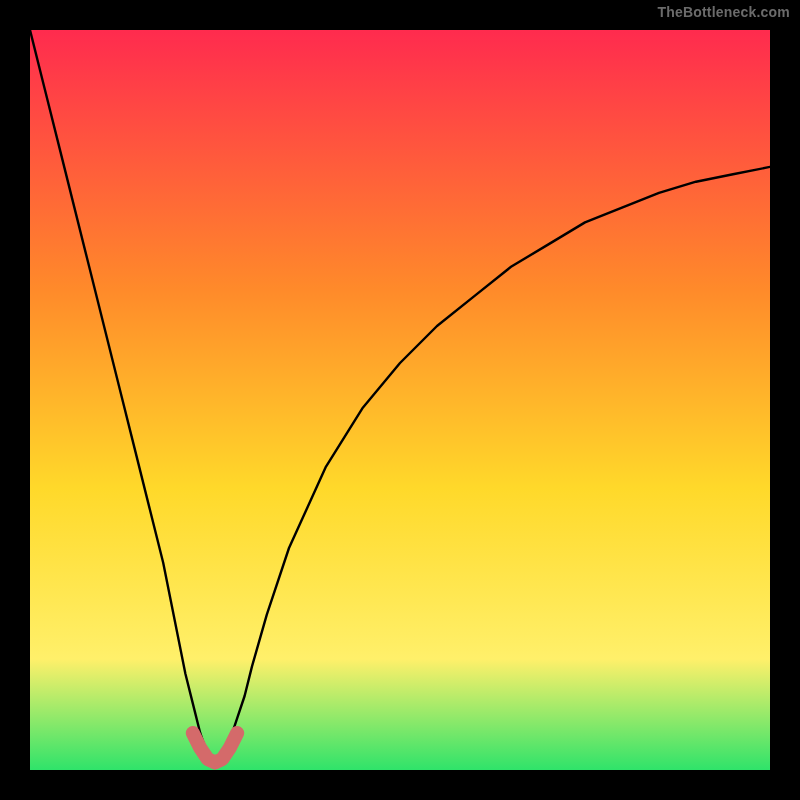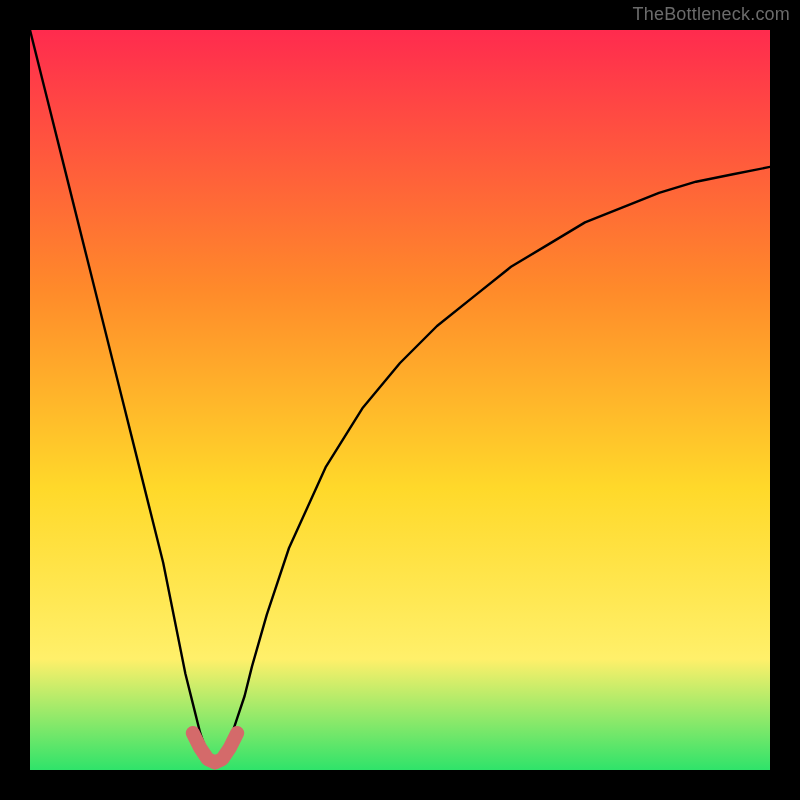--- a/index.html
+++ b/index.html
@@ -25,23 +25,23 @@
     left: 30px;
     width: 740px;
     height: 740px;
     overflow: hidden;
   }
   .watermark {
     position: absolute;
     top: 4px;
     right: 10px;
     color: #6b6b6b;
-    font-size: 18px;
+    font-size: 14px;
     letter-spacing: 0.2px;
-    font-weight: 400;
+    font-weight: 700;
   }
   svg {
     display: block;
   }
 </style>
 </head>
 <body>
 
 <div class="frame">
   <div class="watermark">TheBottleneck.com</div>

